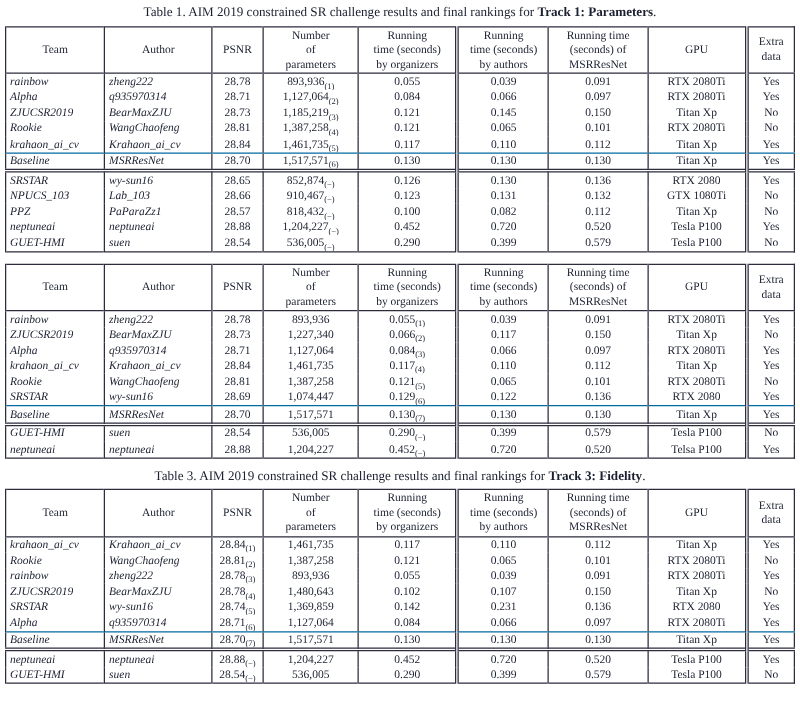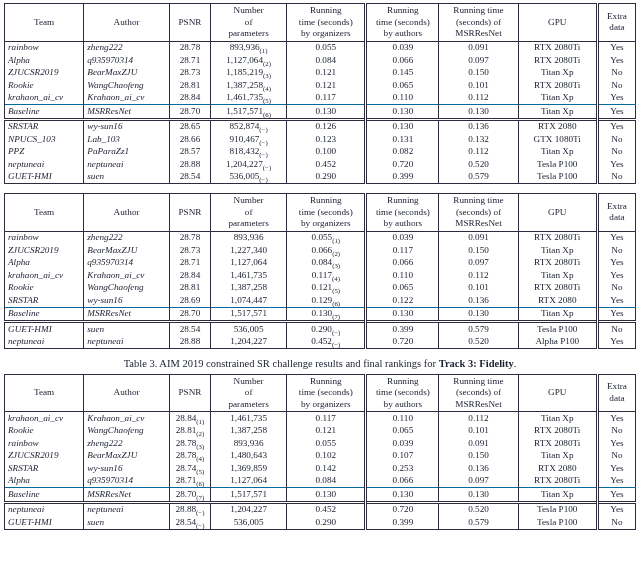--- a/index.html
+++ b/index.html
@@ -54,20 +54,21 @@
   }
   sub {
     font-size: 6.8px;
     line-height: 0;
   }
 </style>
 </head>
 <body>
 
 <div class="table-block">
+  <div class="caption"><span>Table 1. AIM 2019 constrained SR challenge results and final rankings for </span><b>Track 1: Parameters</b><span>.</span></div>
   <table>
     <colgroup>
       <col style="width:12.5%">
         <col style="width:13.5%">
         <col style="width:6.5%">
         <col style="width:12%">
         <col style="width:12.5%">
         <col style="width:11.5%">
         <col style="width:12.5%">
         <col style="width:12.5%">
@@ -346,21 +347,21 @@
           <td class="dbl">No</td>
         </tr>
         <tr>
           <td class="left">neptuneai</td>
           <td class="left">neptuneai</td>
           <td>28.88</td>
           <td>1,204,227</td>
           <td>0.452<sub>(−)</sub></td>
           <td class="dbl">0.720</td>
           <td>0.520</td>
-          <td>Alpha P100</td>
+          <td>Telsa P100</td>
           <td class="dbl">Yes</td>
         </tr>
       </tbody>
   </table>
 </div>
 
 <div class="table-block">
   <div class="caption"><span>Table 3. AIM 2019 constrained SR challenge results and final rankings for </span><b>Track 3: Fidelity</b><span>.</span></div>
   <table>
     <colgroup>
@@ -440,21 +441,21 @@
           <td>0.150</td>
           <td>Titan Xp</td>
           <td class="dbl">No</td>
         </tr>
         <tr>
           <td class="left">SRSTAR</td>
           <td class="left">wy-sun16</td>
           <td>28.74<sub>(5)</sub></td>
           <td>1,369,859</td>
           <td>0.142</td>
-          <td class="dbl">0.253</td>
+          <td class="dbl">0.231</td>
           <td>0.136</td>
           <td>RTX 2080</td>
           <td class="dbl">Yes</td>
         </tr>
         <tr>
           <td class="left">Alpha</td>
           <td class="left">q935970314</td>
           <td>28.71<sub>(6)</sub></td>
           <td>1,127,064</td>
           <td>0.084</td>

